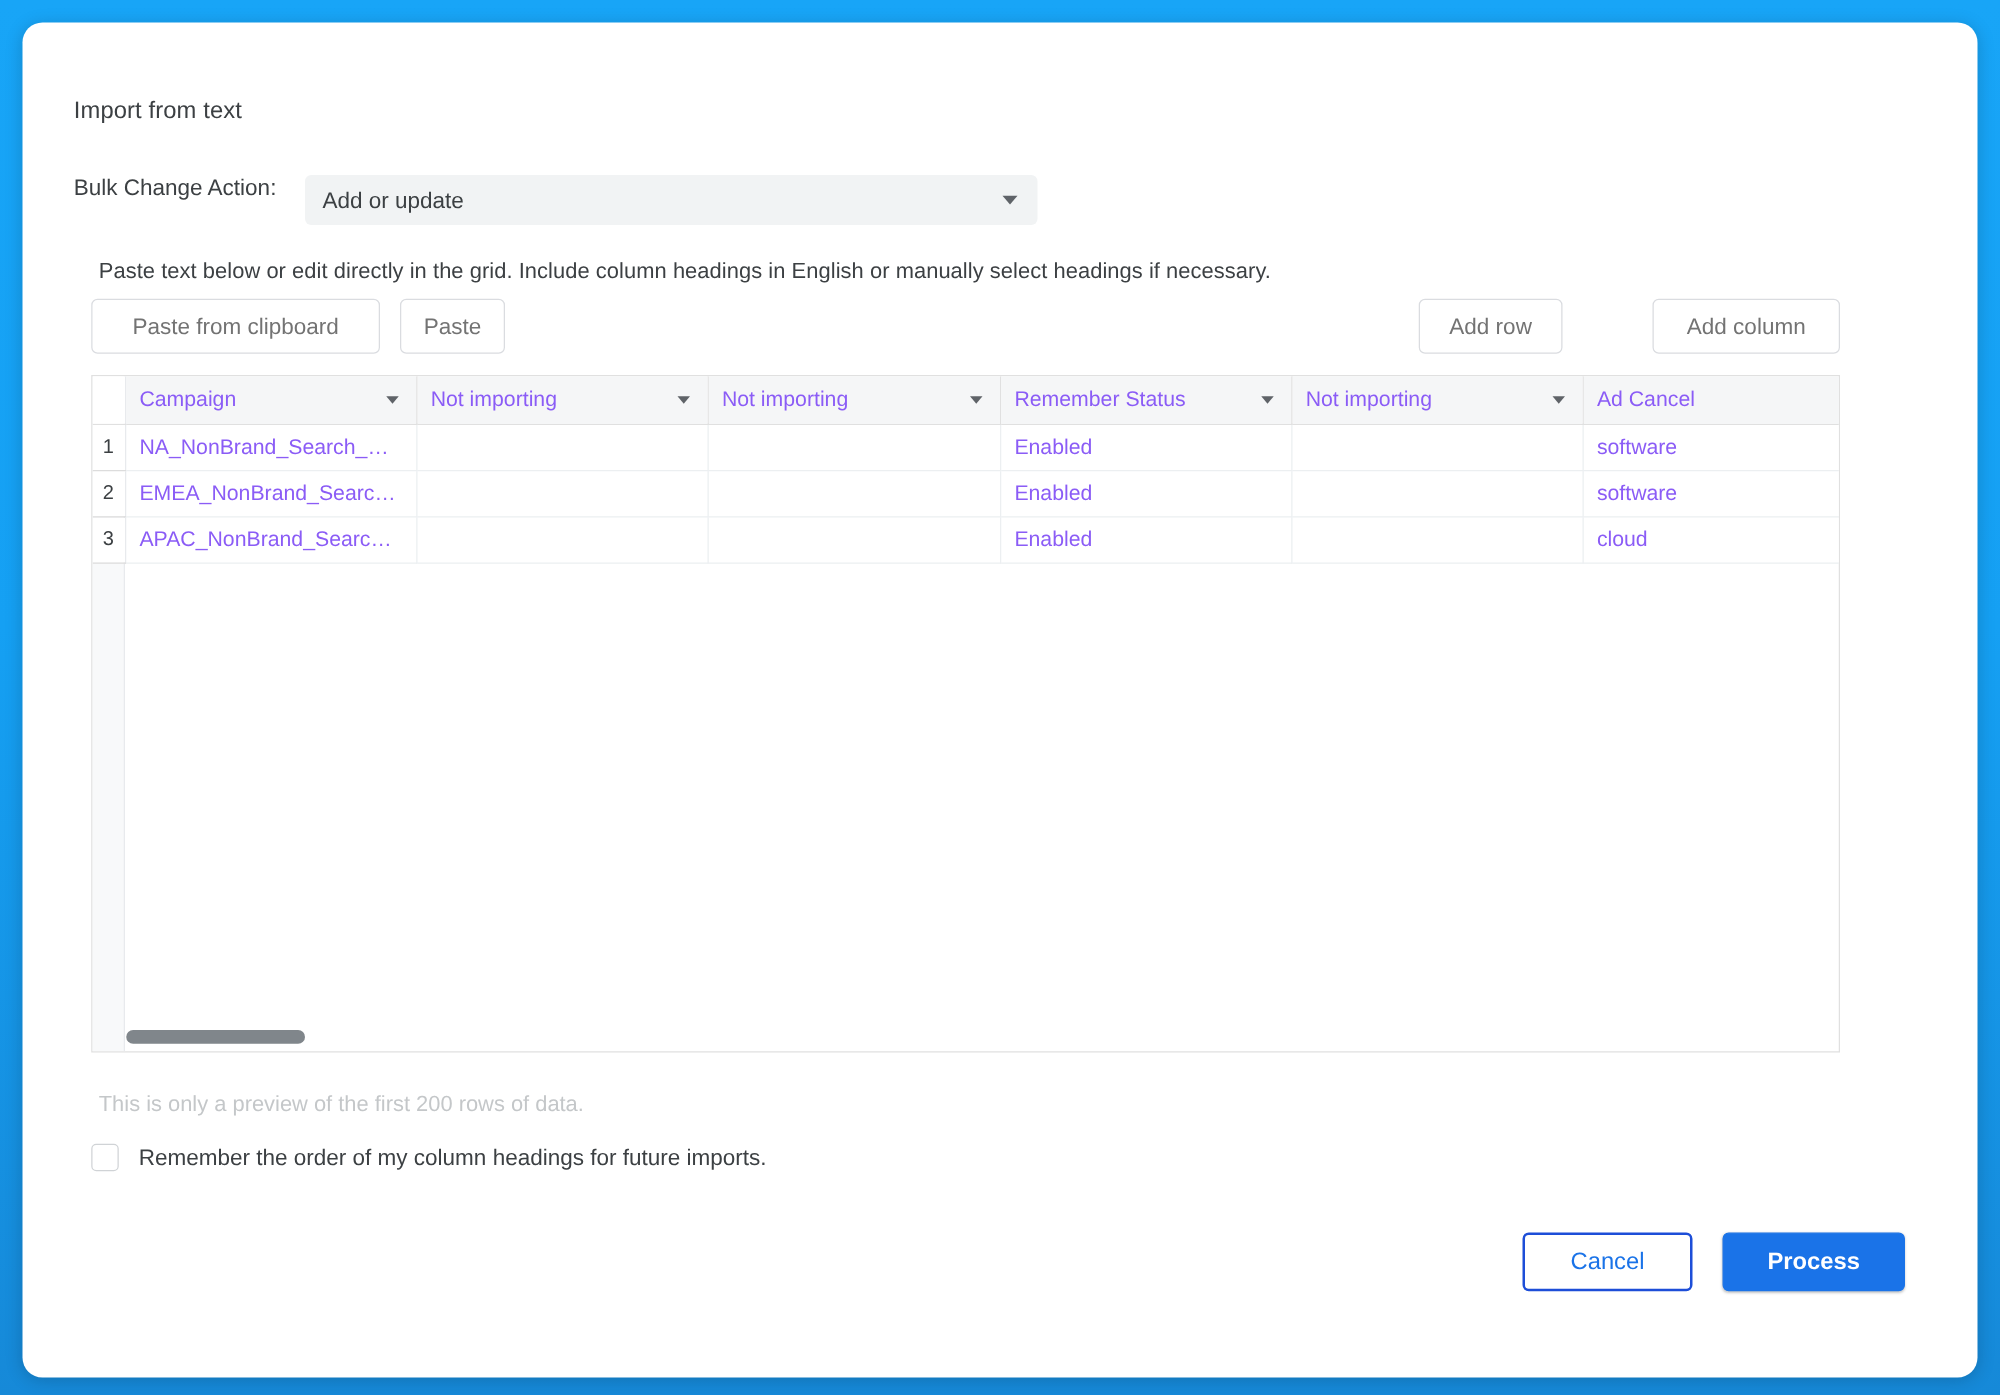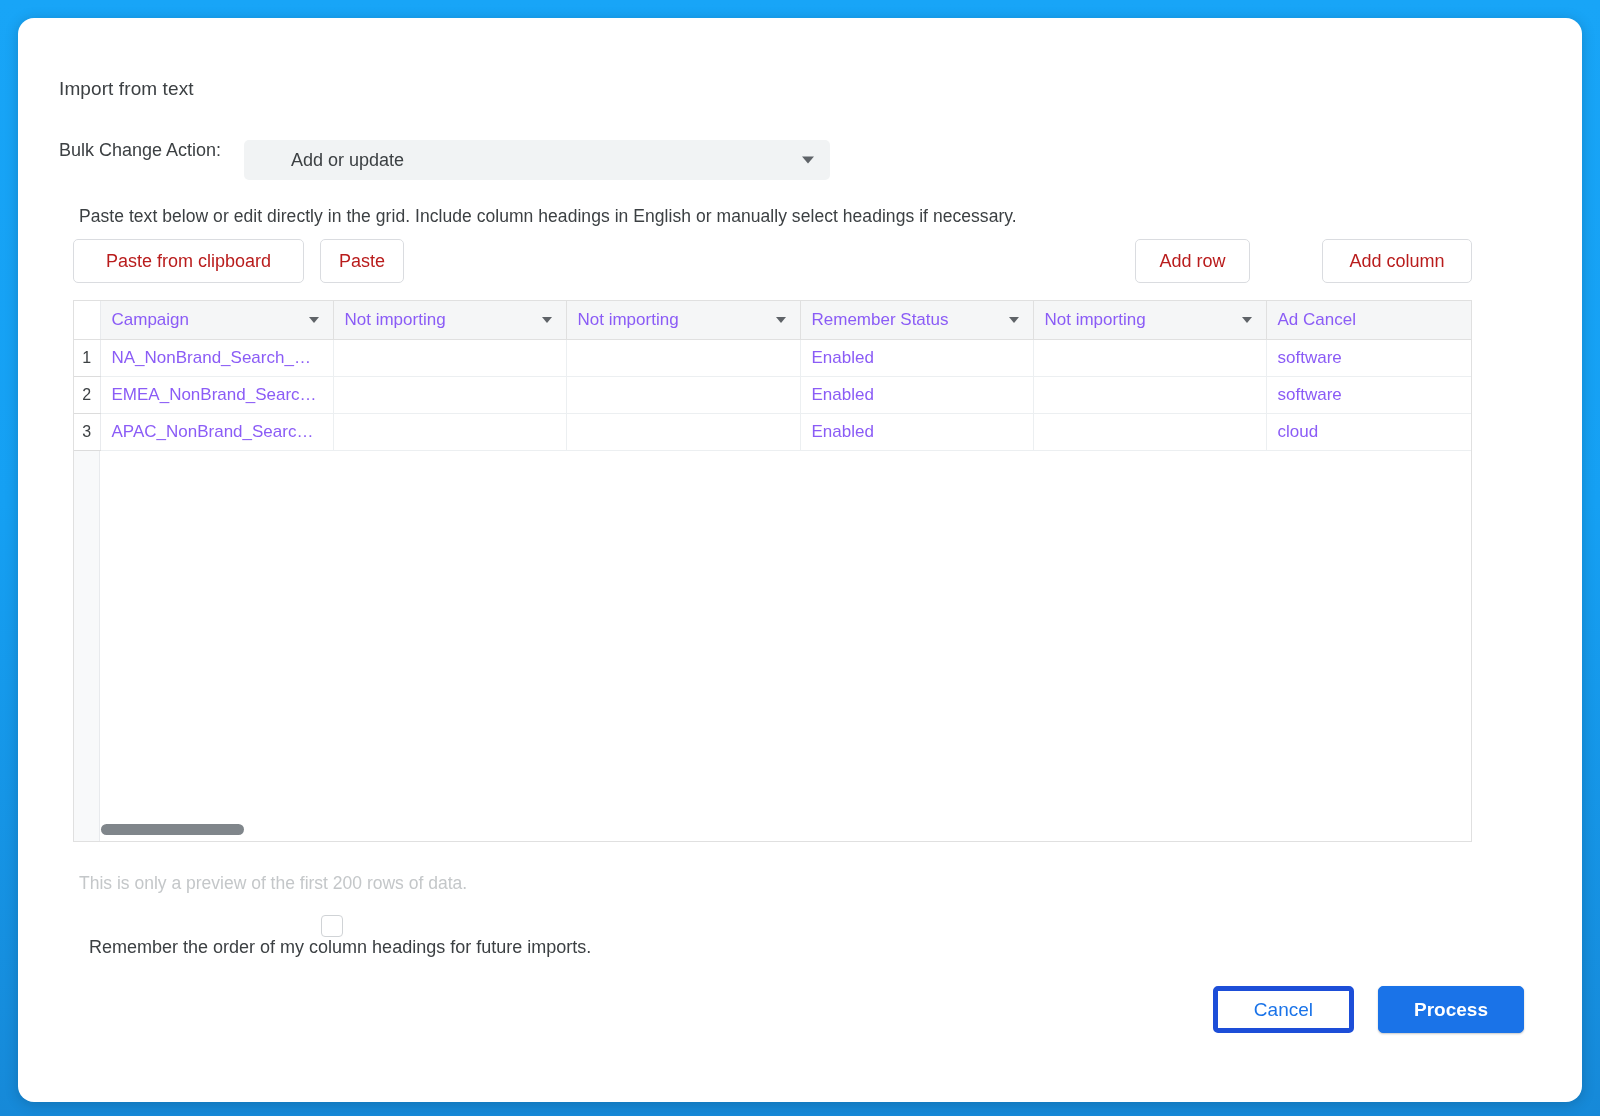--- a/index.html
+++ b/index.html
@@ -67,21 +67,20 @@
     border-radius: 5px;
     display: flex;
     align-items: center;
     padding: 0 14px;
     cursor: pointer;
   }
 
   .select-value {
     font-size: 18px;
     color: #3c4043;
-    margin-left: 33px;
   }
 
   .select-caret {
     position: absolute;
     right: 16px;
     top: 50%;
     transform: translateY(-50%);
     width: 0; height: 0;
     border-left: 6px solid transparent;
     border-right: 6px solid transparent;
@@ -109,21 +108,21 @@
 
   .btn-outline {
     position: absolute;
     top: 0;
     height: 44px;
     background: #ffffff;
     border: 1px solid #dadce0;
     border-radius: 5px;
     font-family: "Liberation Sans", sans-serif;
     font-size: 18px;
-    color: #b91c1c;
+    color: #737373;
     cursor: pointer;
     padding: 0 18px;
     white-space: nowrap;
   }
 
   .btn-paste   { left: 0;     width: 231px; }
   .btn-clear   { left: 247px; width: 84px;  }
   .btn-addrow  { right: 222px; width: 115px; }
   .btn-addcol  { right: 0;     width: 150px; }
 
@@ -252,21 +251,20 @@
   }
 
   
   .check-row {
     position: absolute;
     left: 55px;
     top: 897px;
     display: flex;
     align-items: center;
     cursor: pointer;
-    flex-direction: column;
   }
   .checkbox {
     width: 22px;
     height: 22px;
     border: 1.6px solid #d0d3d6;
     border-radius: 4px;
     background: #ffffff;
     flex: 0 0 auto;
     cursor: pointer;
   }
@@ -283,21 +281,21 @@
     top: 968px;
     display: flex;
     align-items: center;
     gap: 24px;
   }
 
   .btn-cancel {
     height: 47px;
     min-width: 136px;
     background: #ffffff;
-    border: 5px solid #1d4ed8;
+    border: 2px solid #1d4ed8;
     border-radius: 5px;
     color: #1a73e8;
     font-size: 19px;
     font-family: "Liberation Sans", sans-serif;
     cursor: pointer;
     padding: 0 36px;
   }
 
   .btn-process {
     height: 47px;

